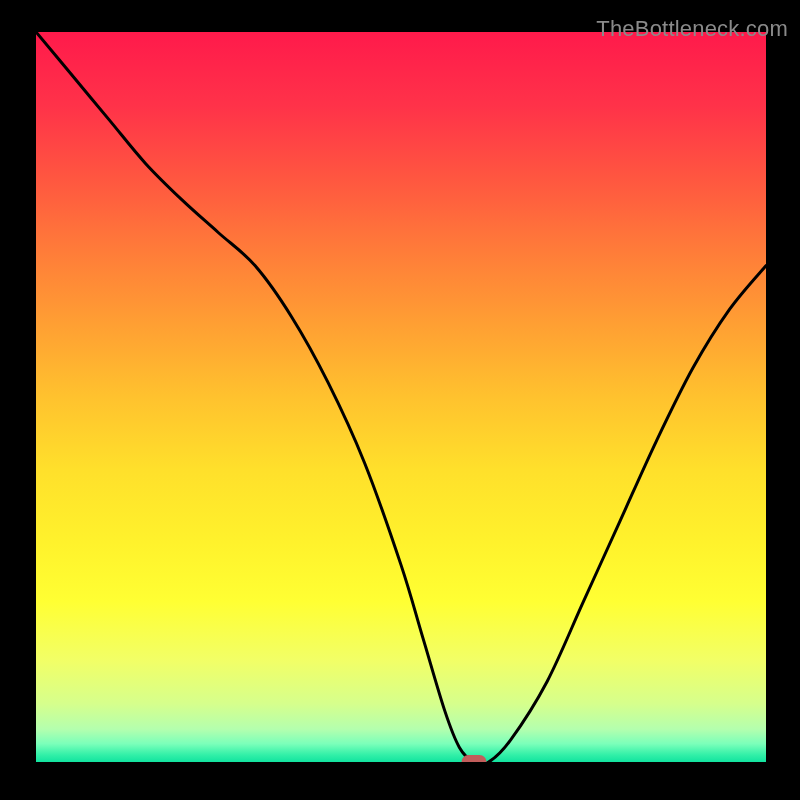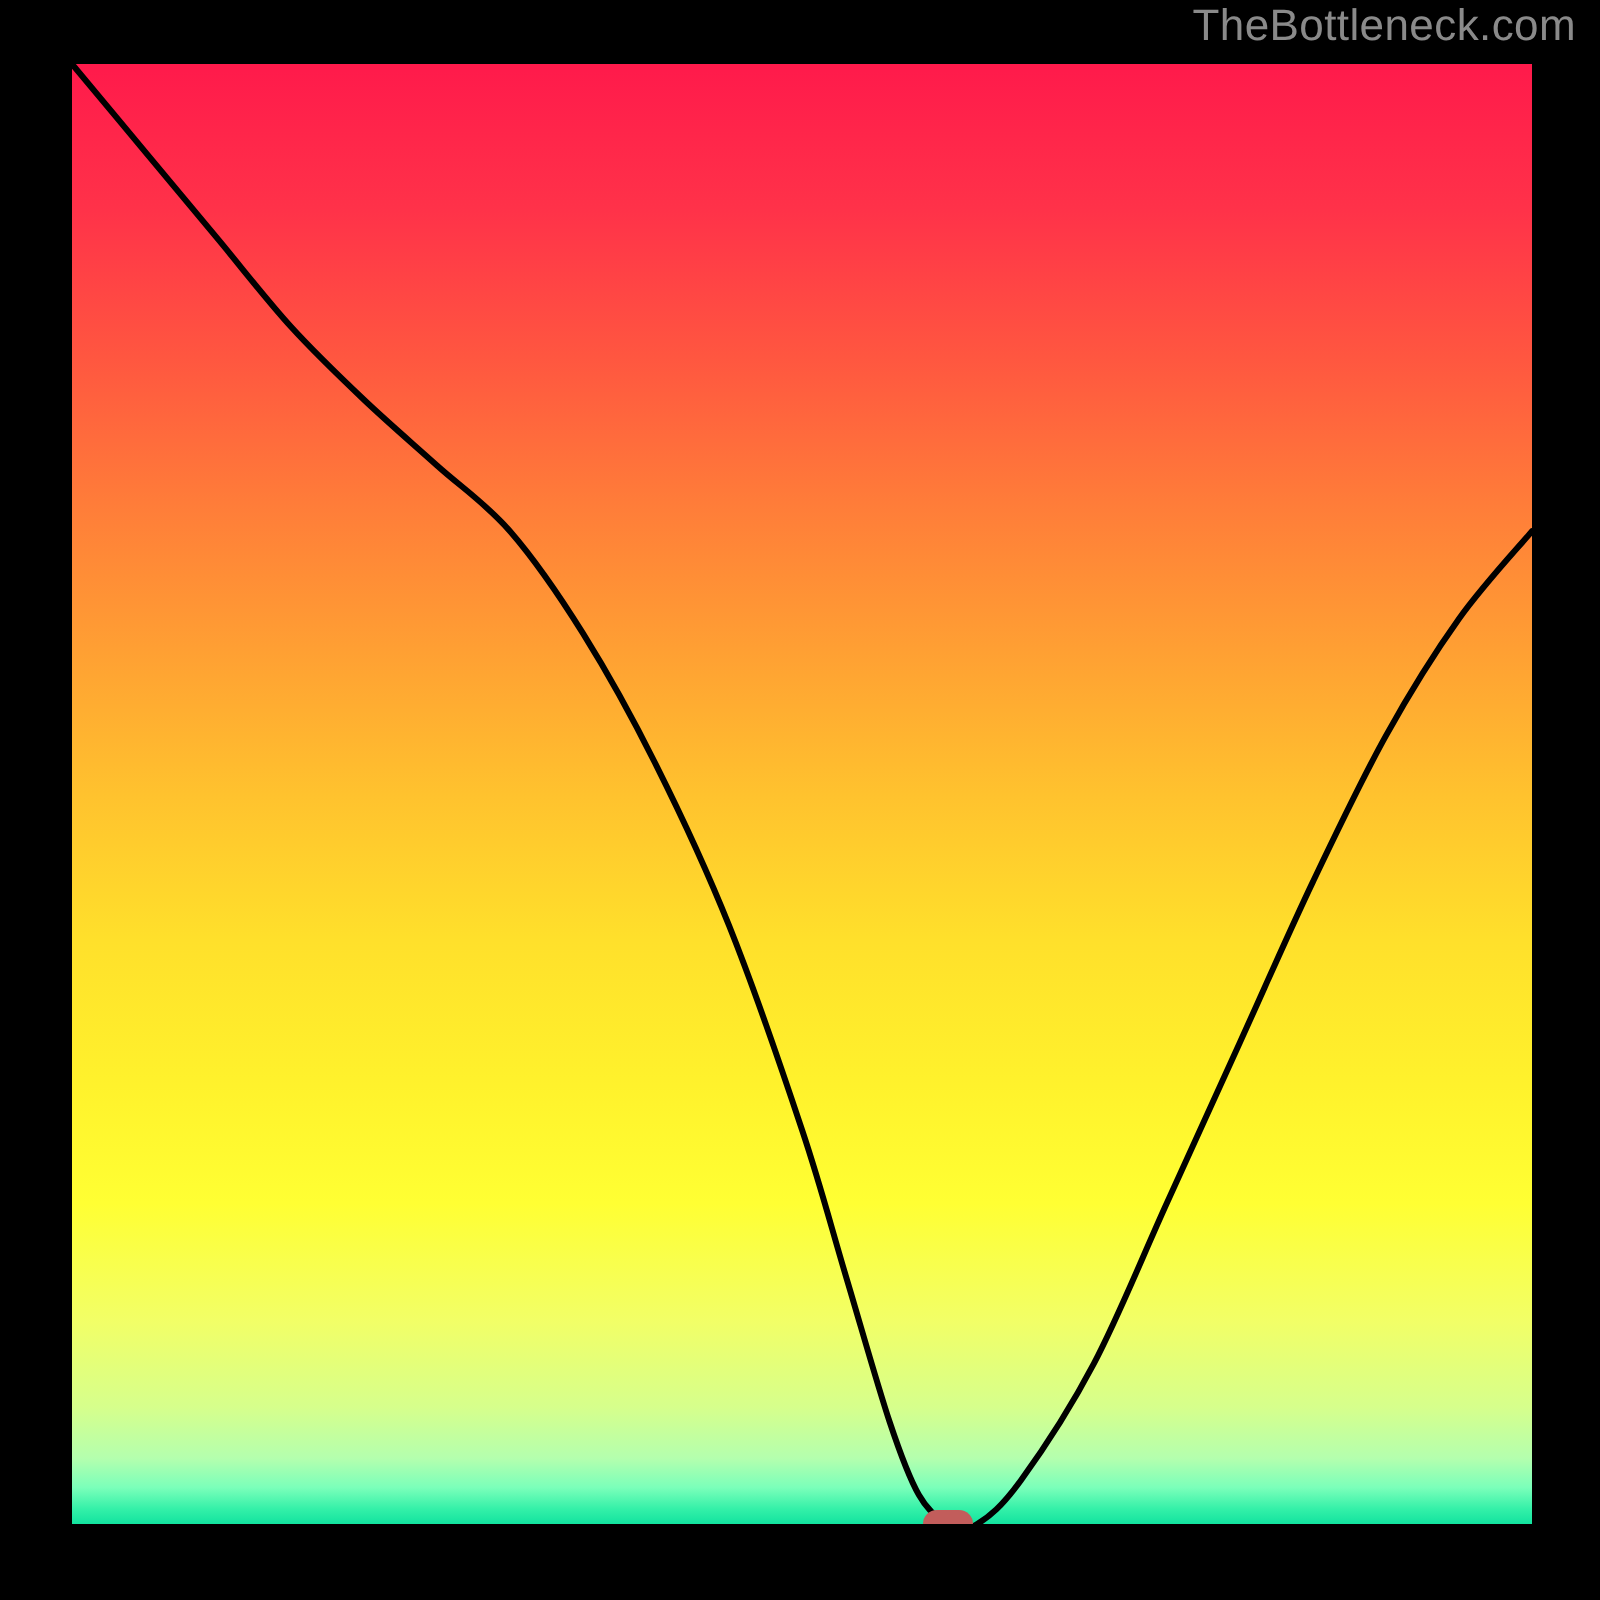--- a/index.html
+++ b/index.html
@@ -12,21 +12,21 @@
     font-family: Arial, Helvetica, sans-serif;
   }
   .frame {
     position: relative;
     width: 800px;
     height: 800px;
     background: #000;
   }
   .attribution {
     position: absolute;
-    top: 0;
+    top: 16px;
     right: 12px;
     color: #8a8a8a;
     font-size: 22px;
     font-weight: 500;
     letter-spacing: 0.2px;
     text-align: right;
     z-index: 10;
   }
   .plot-area {
     position: absolute;

